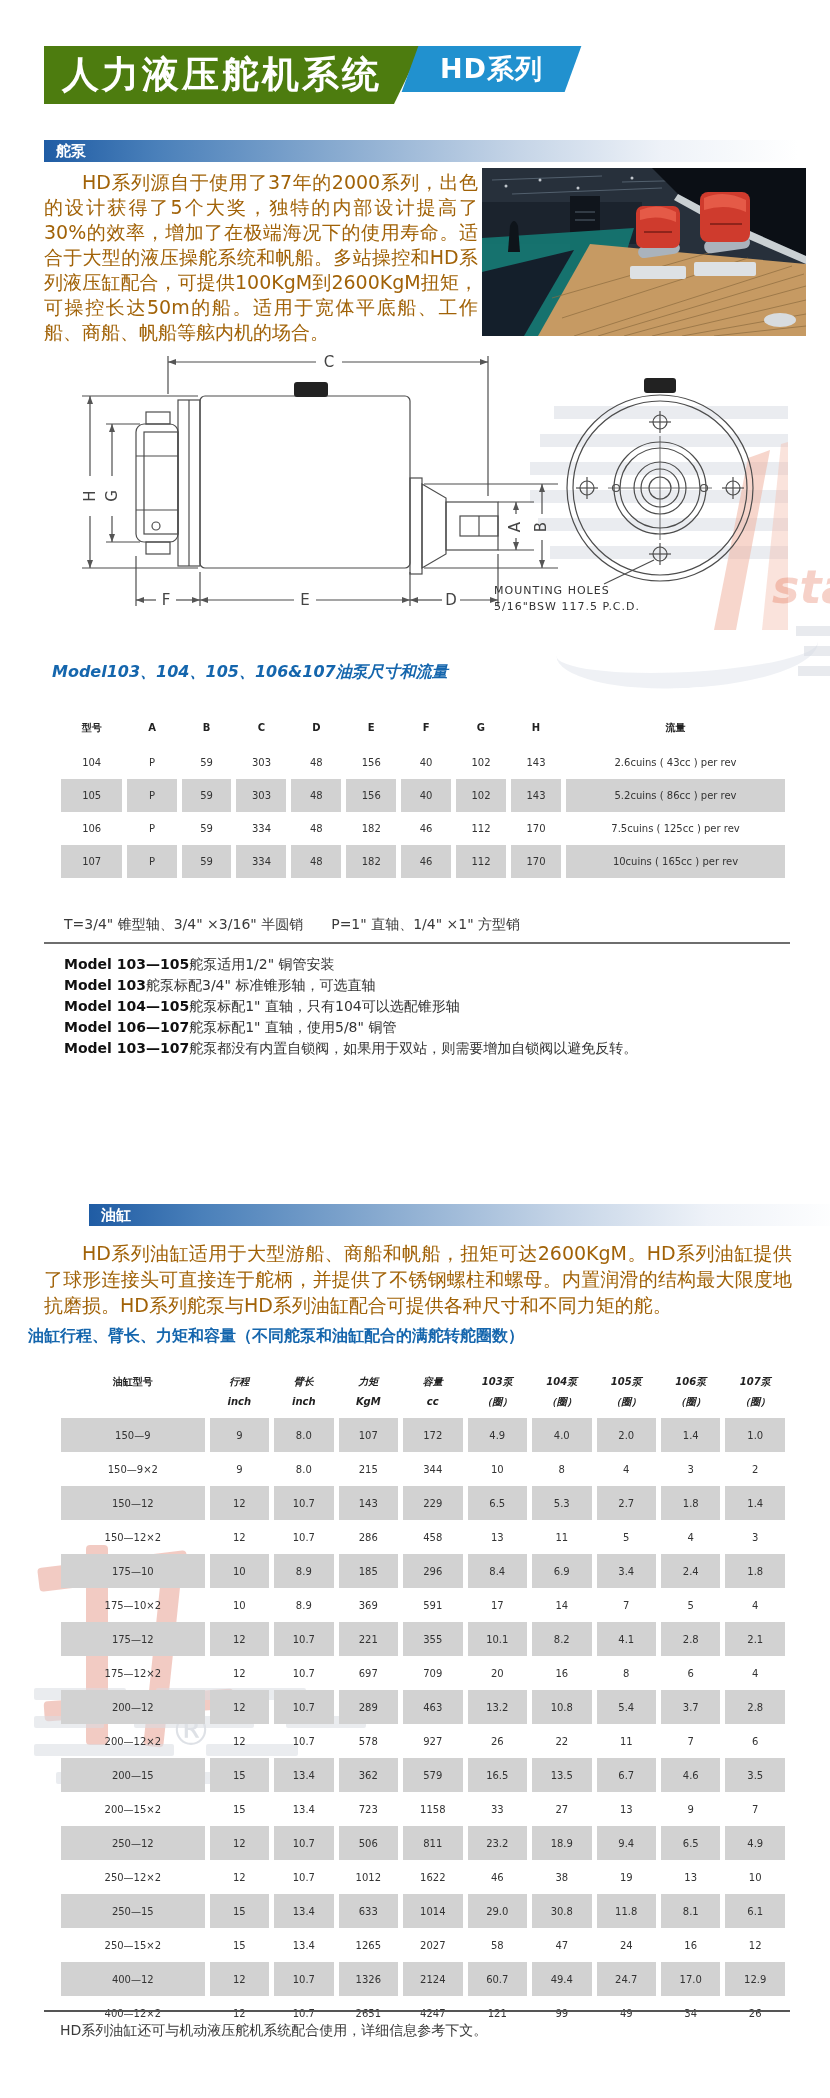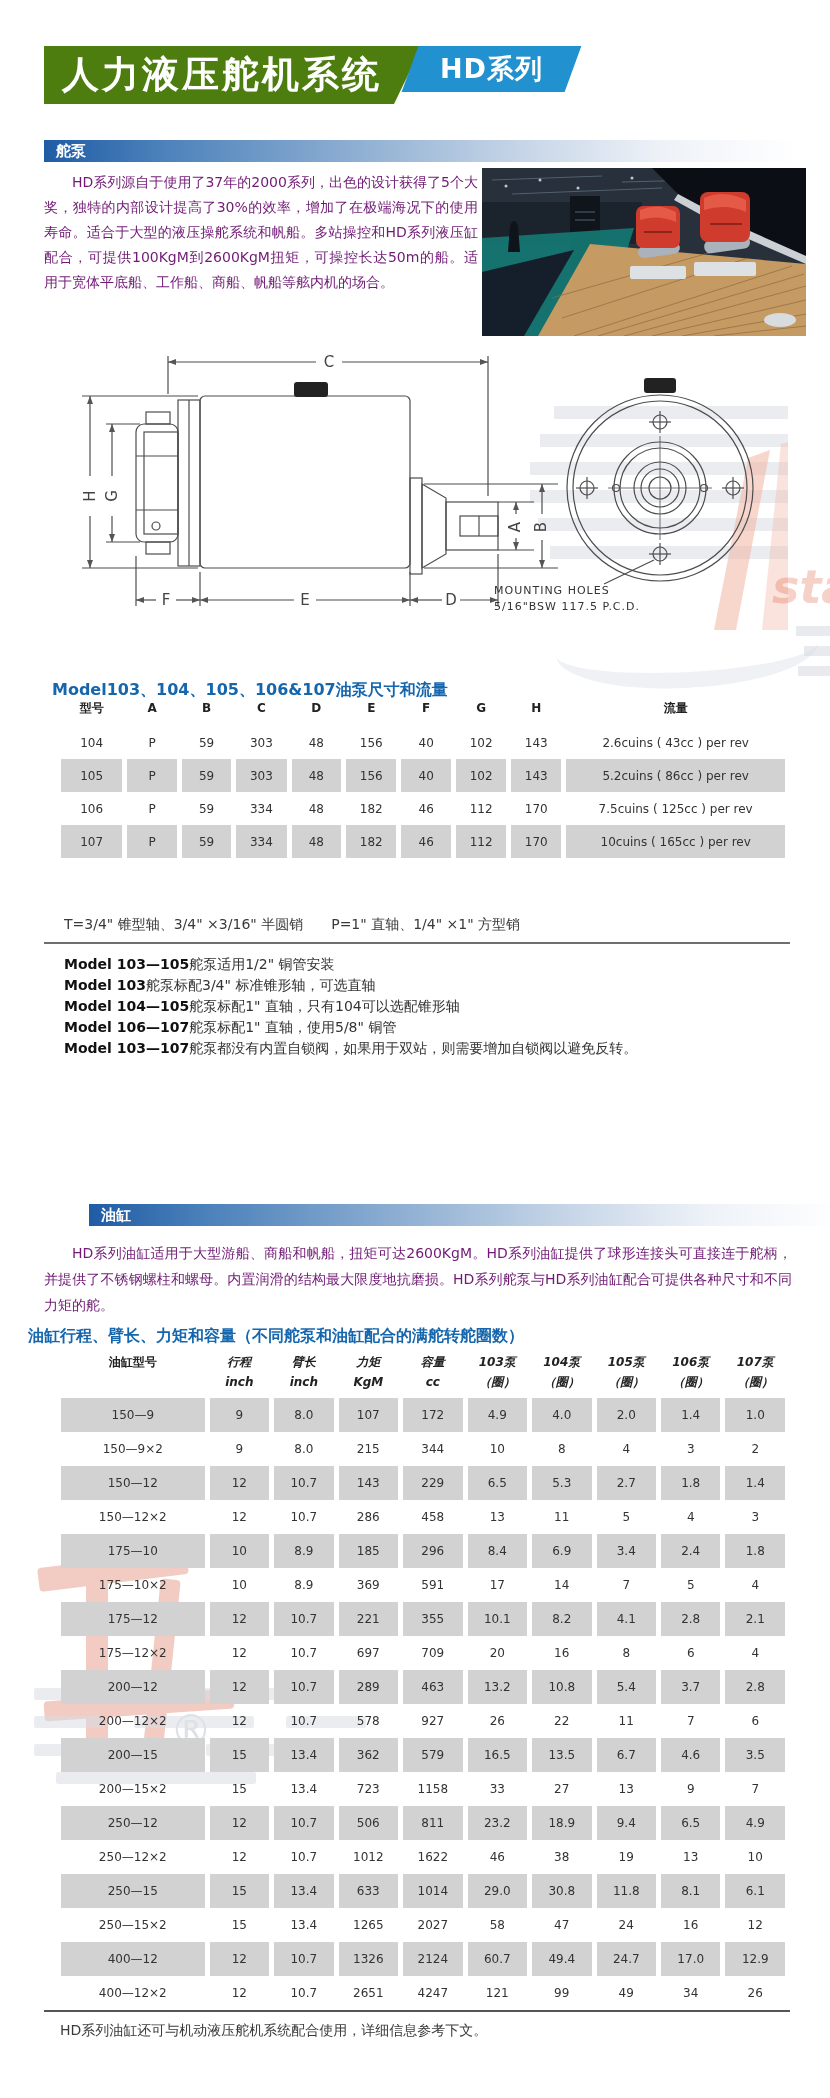--- a/index.html
+++ b/index.html
@@ -17,37 +17,37 @@
   .badge-inner{display:block;transform:skewX(20deg);letter-spacing:1px;}
 
   
   .bar{left:44px;width:742px;height:22px;line-height:22px;color:#fff;font-size:15px;
        font-weight:bold;padding-left:12px;
        background:linear-gradient(90deg,#1f5ca4 0%,#4a80ba 15%,#86a9cf 38%,#c3d3e6 62%,#eef2f8 82%,#ffffff 100%);}
   #pump-bar{top:140px;}
   #cyl-bar{top:1204px;margin-left:45px;}
 
   
-  .intro{font-size:14px;line-height:25px;text-indent:2em;text-align:justify;color:#701a75;}
+  .intro{font-size:19px;line-height:25px;text-indent:2em;text-align:justify;color:#a16207;}
   #pump-intro{top:170px;left:44px;width:434px;}
   #cyl-intro{top:1240px;left:44px;width:748px;line-height:26px;}
 
   
   #pump-photo{top:168px;left:482px;width:324px;height:168px;}
 
   
   #pump-diagram{top:338px;left:48px;width:740px;height:300px;}
 
   
   .tbl-title{font-size:16px;font-weight:bold;color:#1566ad;}
-  #model-title{top:680px;left:52px;}
+  #model-title{top:662px;left:52px;font-style:italic;}
   #cyl-title{top:1326px;left:28px;}
 
   
-  table{border-collapse:separate;border-spacing:5px 0;font-size:12px;color:#333;}
+  table{border-collapse:separate;border-spacing:5px 0;font-size:10px;color:#333;margin-top:20px;}
   th{font-weight:bold;color:#222;text-align:center;vertical-align:top;padding:0;}
   td{text-align:center;padding:0;}
   #model-table{top:694px;left:56px;width:734px;}
   #model-table th{height:32px;line-height:28px;}
   #model-table td{height:33px;}
   #cyl-table{top:1352px;left:56px;width:734px;}
   #cyl-table th{height:46px;text-align:center;}
   #cyl-table th span{display:block;line-height:20px;}
   #cyl-table td{height:34px;}
   tr.shaded td{background:#d2d2d2;}

